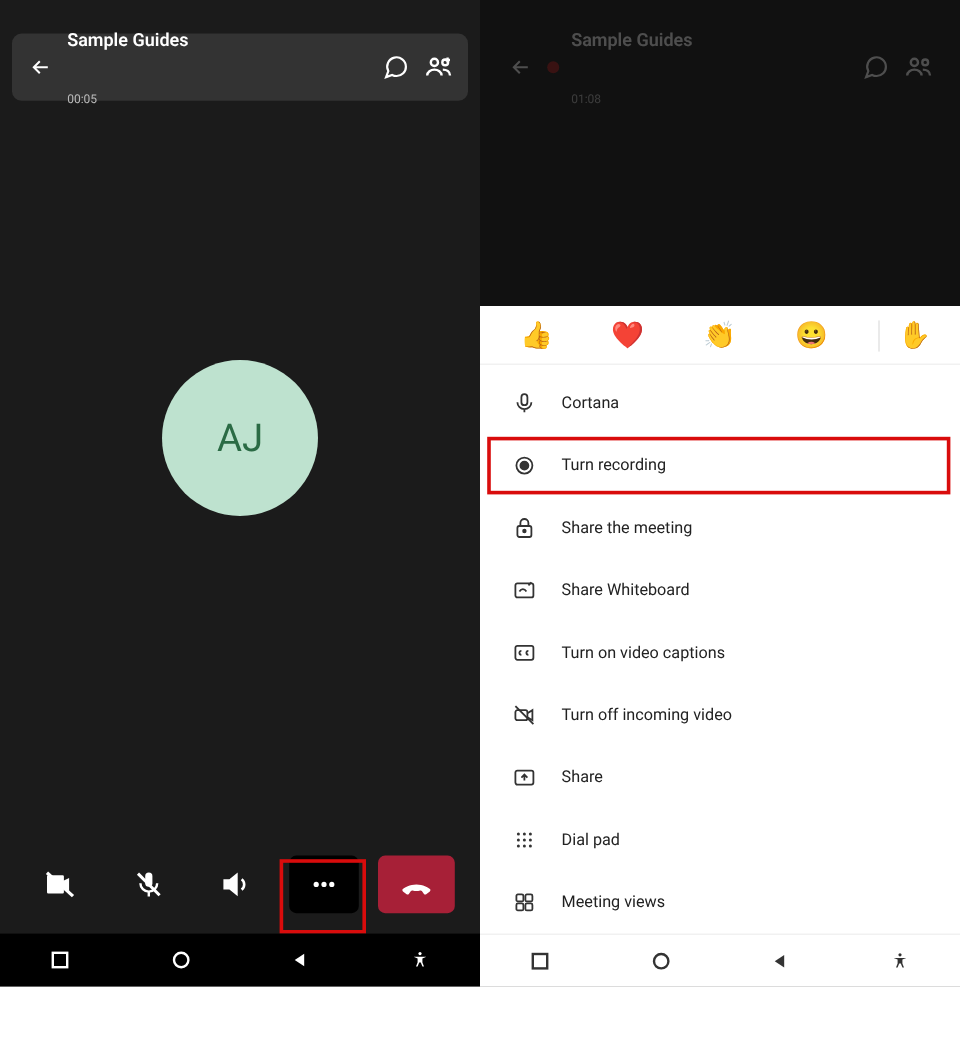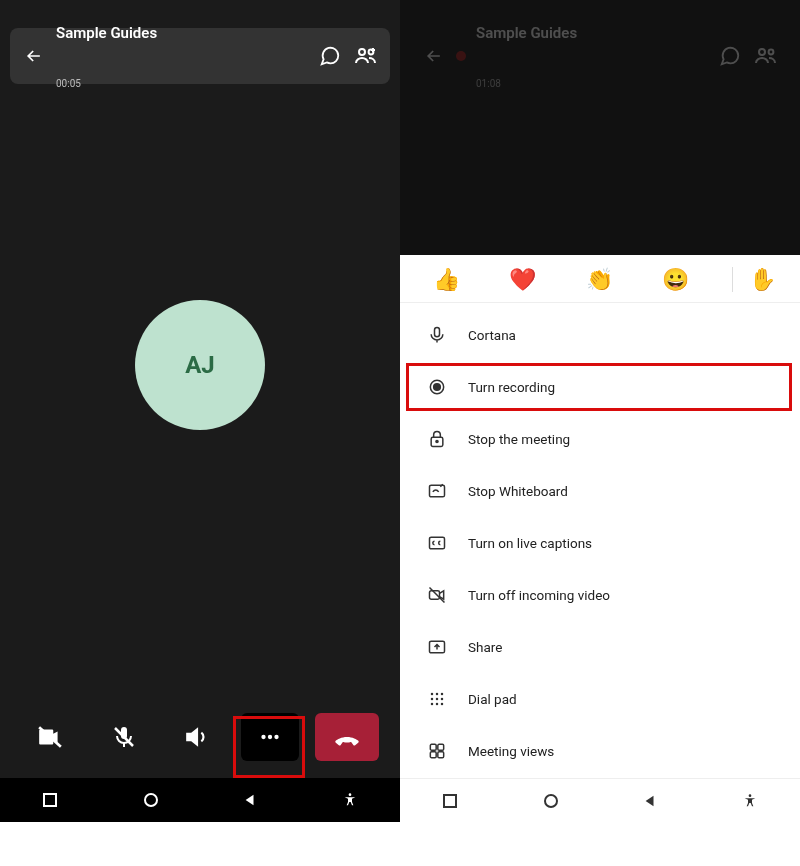--- a/index.html
+++ b/index.html
@@ -18,21 +18,21 @@
     .hdr-title { font-weight:600; font-size:15px; color:#fff; }
     .hdr-time { font-size:10px; color:#bbb;margin-top:36px; }
     .hdr-mid { flex:1; }
     .icon-btn { width:28px; height:28px; display:flex; align-items:center; justify-content:center; color:#fff; }
 
     .avatar-circle {
       position:absolute; top:300px; left:135px;
       width:130px; height:130px; border-radius:50%;
       background:#bee2cf; display:flex; align-items:center; justify-content:center;
     }
-    .avatar-inner { font-size:24px; font-weight:700; color:#2b6b45; }
+    .avatar-inner { font-size:32px; font-weight:400; color:#2b6b45; }
 
     .toolbar { position:absolute; bottom:50px; left:0; right:0; height:70px;
       display:flex; align-items:center; justify-content:space-evenly; padding:0 6px; }
     .tbtn { width:58px; height:48px; border-radius:6px; display:flex; align-items:center; justify-content:center; color:#fff; }
     .tbtn.more { background:#000; position:relative; }
     .tbtn.hang { width:64px; height:48px; background:#a72037; border-radius:6px; }
     .hl-red { position:absolute; border:3px solid #d90c0c; pointer-events:none; }
     .hl-more { bottom:44px; left:233px; width:72px; height:62px; }
     .navbar { position:absolute; bottom:0; left:0; right:0; height:44px; background:#000;
       display:flex; align-items:center; justify-content:space-around; color:#fff; }
@@ -216,39 +216,39 @@
           <span class="hl-stop"></span>
         </div>
         <div class="mi">
           <span class="ic">
               <svg width="20" height="20" viewBox="0 0 24 24" fill="none" stroke="currentColor" stroke-width="1.8">
                 <rect x="5" y="10" width="14" height="11" rx="2"></rect>
                 <path d="M8 10V7a4 4 0 018 0v3"></path>
                 <circle cx="12" cy="15" r="1.3" fill="currentColor"></circle>
               </svg>
             </span>
-          <span>Stop the meeting</span>
+          <span>Share the meeting</span>
         </div>
         <div class="mi">
           <span class="ic">
               <svg width="20" height="20" viewBox="0 0 24 24" fill="none" stroke="currentColor" stroke-width="1.8">
                 <rect x="3" y="5" width="18" height="14" rx="2"></rect>
                 <path d="M7 13c2-3 5-3 7 0M16 7l3-3"></path>
               </svg>
             </span>
-          <span>Stop Whiteboard</span>
+          <span>Share Whiteboard</span>
         </div>
         <div class="mi">
           <span class="ic">
               <svg width="20" height="20" viewBox="0 0 24 24" fill="none" stroke="currentColor" stroke-width="1.8">
                 <rect x="3" y="5" width="18" height="14" rx="2"></rect>
                 <path d="M9 10a2 2 0 100 4M16 10a2 2 0 100 4"></path>
               </svg>
             </span>
-          <span>Turn on live captions</span>
+          <span>Turn on video captions</span>
         </div>
         <div class="mi">
           <span class="ic">
               <svg width="20" height="20" viewBox="0 0 24 24" fill="none" stroke="currentColor" stroke-width="1.8">
                 <rect x="3" y="7" width="12" height="10" rx="2"></rect>
                 <path d="M15 10l5-3v10l-5-3"></path>
                 <line x1="3" y1="3" x2="21" y2="21"></line>
               </svg>
             </span>
           <span>Turn off incoming video</span>

